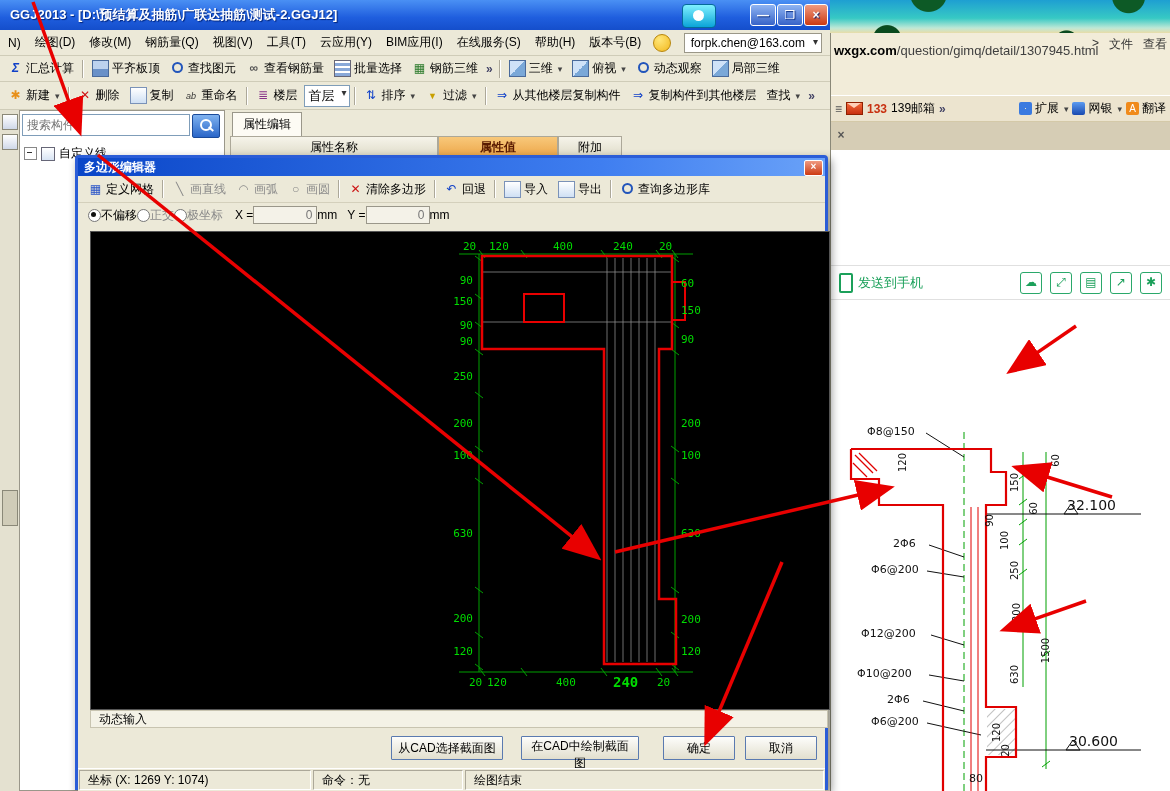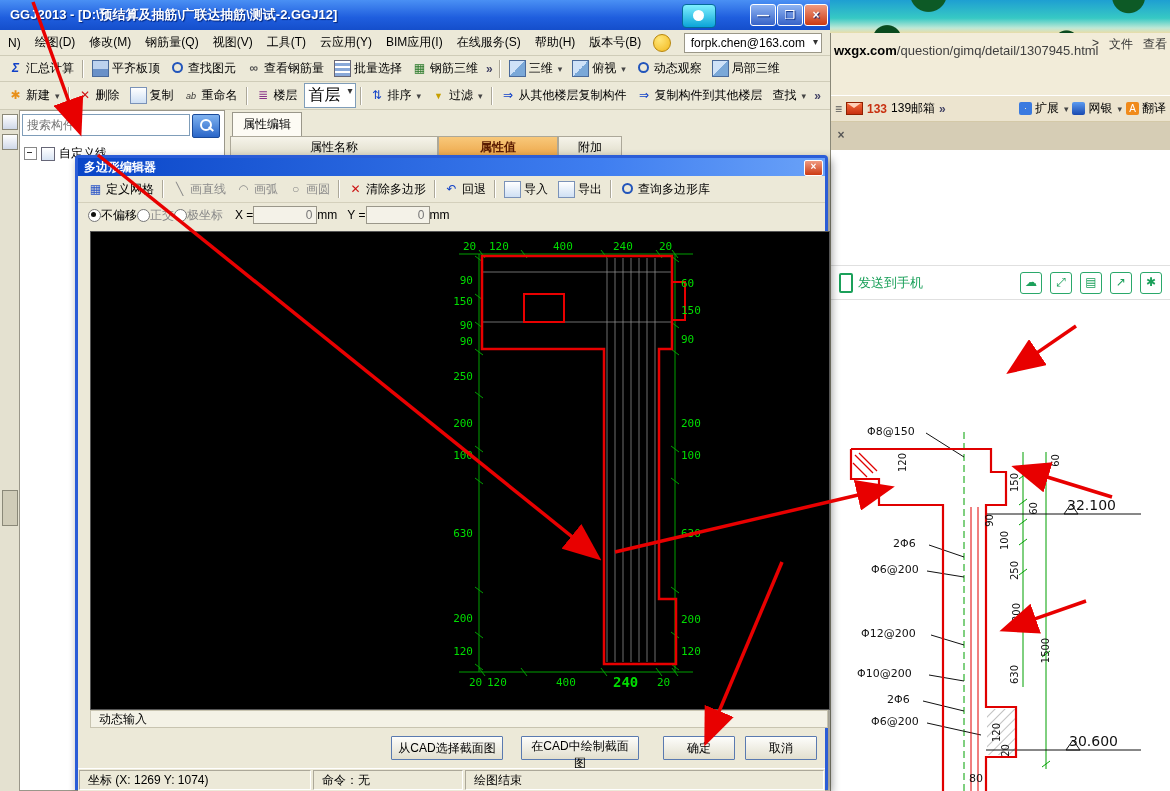--- a/index.html
+++ b/index.html
@@ -56,21 +56,21 @@
   .ic-star::before{content:"✱";color:#e8901a;}
   .ic-del::before{content:"✕";color:#cc1111;font-weight:bold;}
   .ic-copy{background:linear-gradient(180deg,#fff,#cfe0f4);border:1px solid #7a92b8;}
   .ic-ren::before{content:"ab";font-size:9px;color:#333;}
   .ic-sort::before{content:"⇅";color:#1040c8;}
   .ic-filter::before{content:"▼";color:#c8a000;font-size:9px;}
   .ic-flr::before{content:"≣";color:#883388;}
   .ic-f2::before{content:"⇒";color:#1040c8;}
   .dd::after{content:"▾";font-size:9px;color:#444;margin-left:2px;}
   .chev{color:#446;font-weight:bold;padding:0 2px;}
-  .combo{background:#fff;border:1px solid #7f9db9;padding:1px 14px 1px 4px;position:relative;font-size:16px;}
+  .combo{background:#fff;border:1px solid #7f9db9;padding:1px 14px 1px 4px;position:relative;font-size:13px;}
   .combo::after{content:"▾";position:absolute;right:2px;top:1px;font-size:10px;color:#333;}
   .gray{color:#8a8a8a;}
 
   
   #left-strip{position:absolute;left:0;top:110px;width:19px;height:681px;background:#e4e1d0;border-right:1px solid #b8b5a0;}
   .strip-ic{position:absolute;left:2px;width:14px;height:14px;border:1px solid #8a8878;background:linear-gradient(180deg,#fff,#cfd8e8);}
   #sidebar{position:absolute;left:19px;top:110px;width:206px;height:681px;background:#fff;border:1px solid #9a978a;box-sizing:border-box;}
   #search-row{position:absolute;left:2px;top:3px;width:198px;height:24px;}
   #search-input{position:absolute;left:0;top:0;width:168px;height:22px;border:1px solid #7f9db9;padding:0 4px;font-size:12px;box-sizing:border-box;}
   #search-btn{position:absolute;right:0;top:0;width:26px;height:22px;background:linear-gradient(180deg,#7fb2f0,#2a66c8);

